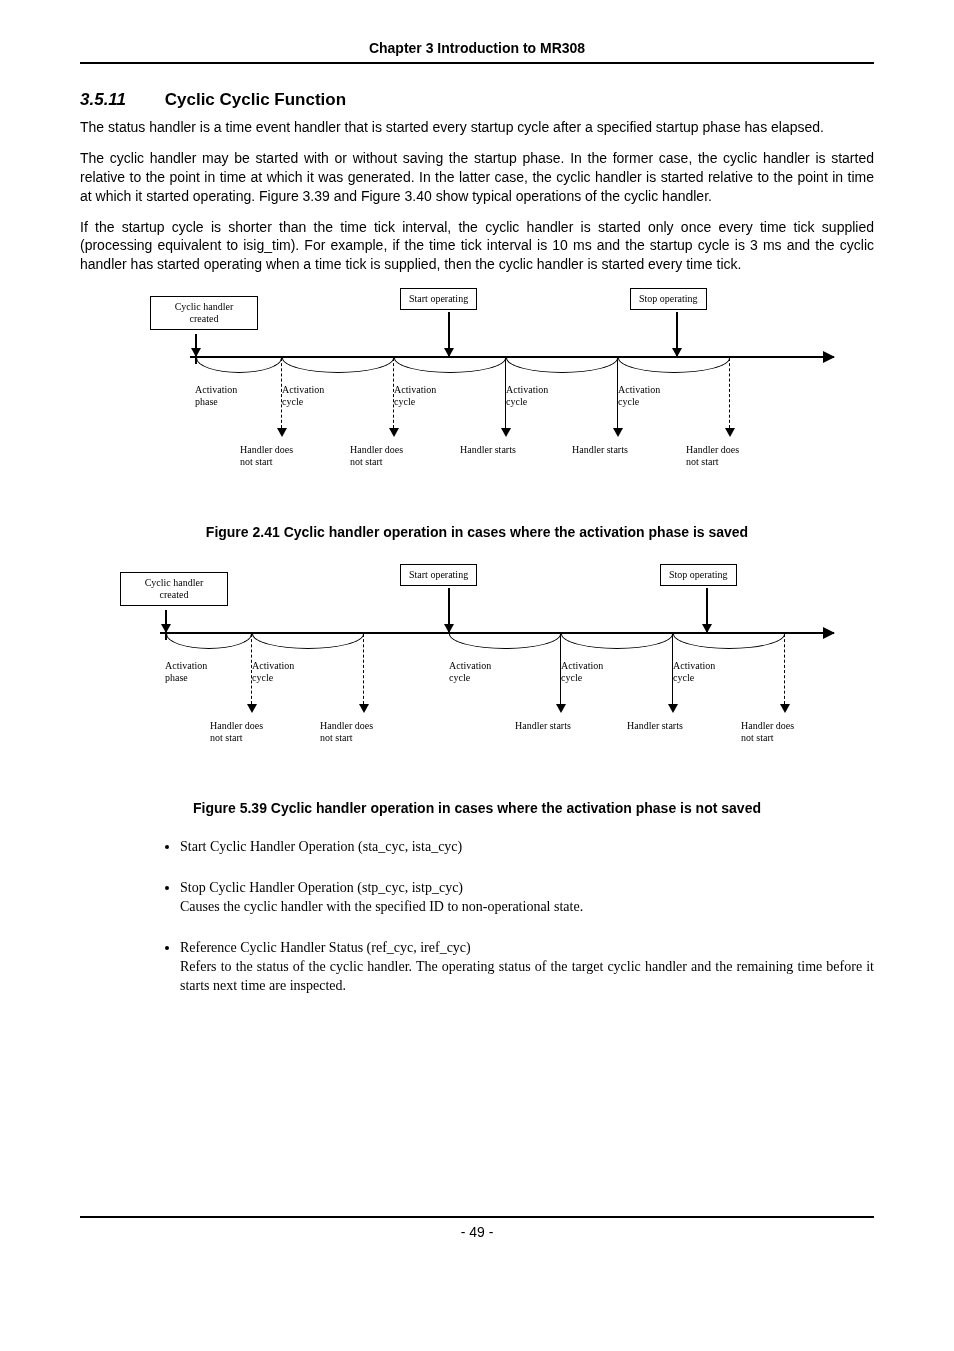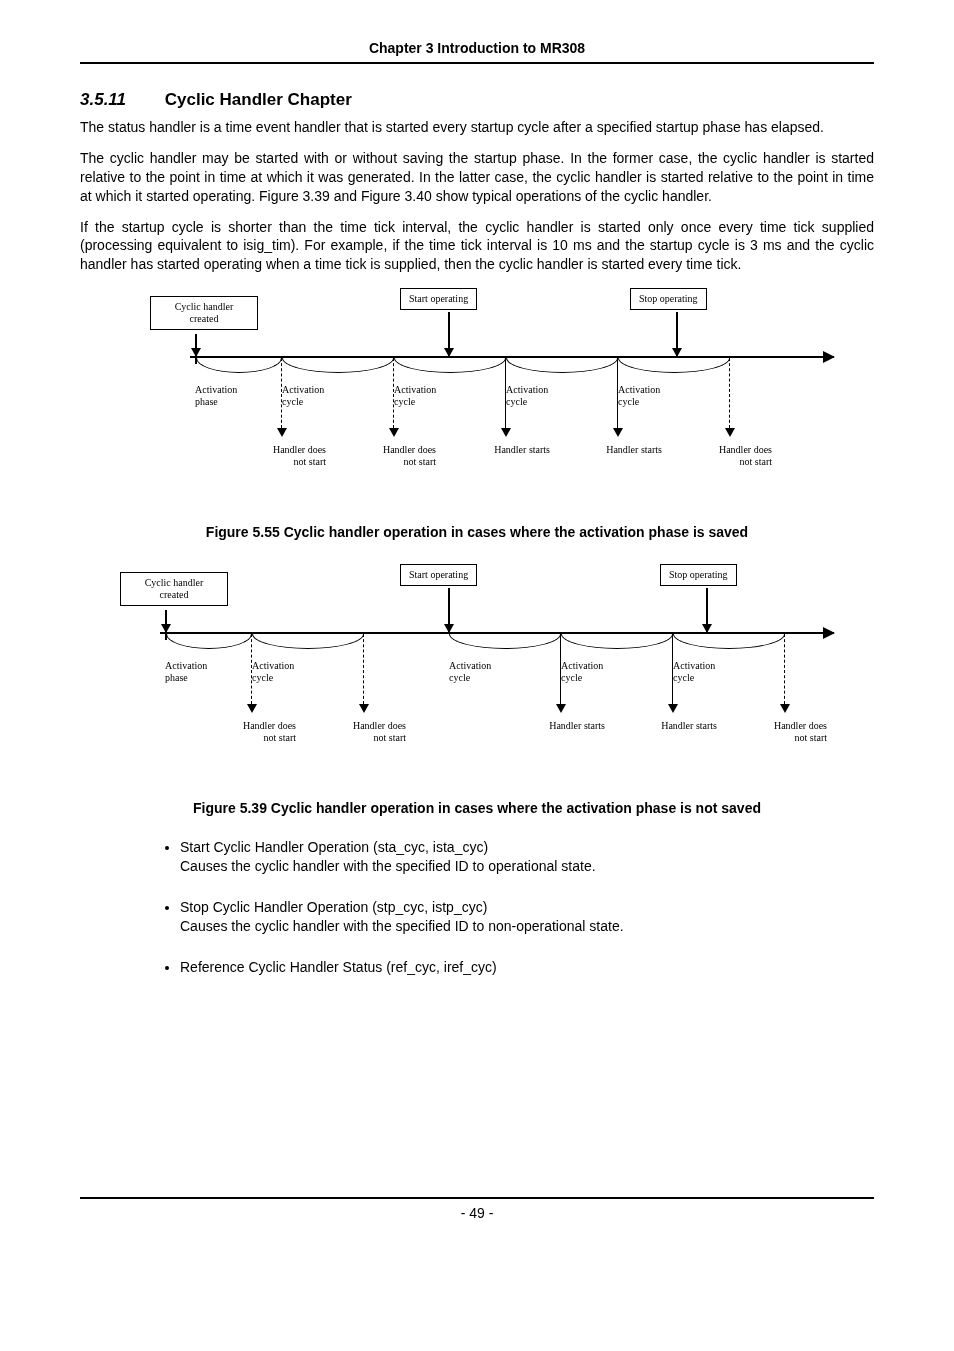--- a/index.html
+++ b/index.html
@@ -41,20 +41,21 @@
   .fig-caption {
     text-align: center;
     font-weight: bold;
     font-size: 14px;
     margin: 8px 0 22px 0;
   }
   ul.bullets {
     list-style: disc;
     margin: 20px 0 0 100px;
     padding: 0;
+    font-family: Liberation Serif, serif;
   }
   ul.bullets li {
     margin-bottom: 22px;
     text-align: justify;
     line-height: 1.35;
   }
   ul.bullets li .bullet-body {
     display: block;
   }
   .footer {
@@ -130,21 +131,21 @@
     border-radius: 0 0 50% 50% / 0 0 100% 100%;
     height: 14px;
   }
   .label {
     position: absolute;
     line-height: 1.2;
     white-space: nowrap;
   }
   .label2 {
     position: absolute;
-    text-align: right;
+    text-align: left;
     line-height: 1.2;
   }
   .box-arrow-down {
     position: absolute;
     width: 2px;
     background: #000;
   }
   .box-arrow-down::after {
     content: "";
     position: absolute;
@@ -155,21 +156,21 @@
     border-top: 9px solid #000;
   }
 </style>
 </head>
 <body>
 
 <div class="chapter-header">Chapter 3 Introduction to MR308</div>
 
 <div class="section-heading">
   <span class="section-number">3.5.11</span>
-  <span>Cyclic Handler Chapter</span>
+  <span>Cyclic Cyclic Function</span>
 </div>
 
 <div class="para">The status handler is a time event handler that is started every startup cycle after a specified startup phase has elapsed.</div>
 <div class="para">The cyclic handler may be started with or without saving the startup phase. In the former case, the cyclic handler is started relative to the point in time at which it was generated. In the latter case, the cyclic handler is started relative to the point in time at which it started operating. Figure 3.39 and Figure 3.40 show typical operations of the cyclic handler.</div>
 <div class="para">If the startup cycle is shorter than the time tick interval, the cyclic handler is started only once every time tick supplied (processing equivalent to isig_tim). For example, if the time tick interval is 10 ms and the startup cycle is 3 ms and the cyclic handler has started operating when a time tick is supplied, then the cyclic handler is started every time tick.</div>
 
 <div class="fig-wrap">
   <div class="diagram">
     <div class="box" style="left:30px; top:10px; width:90px;">Cyclic handler<br>created</div>
     <div class="box-arrow-down" style="left:75px; top:48px; height:22px;"></div>
@@ -207,21 +208,21 @@
     <div class="down-arrow-dashed" style="left:609px; top:72px; height:70px;"></div>
     <div class="arrowhead-down" style="left:609px; top:142px;"></div>
 
     <div class="label2" style="left:120px; width:86px; top:158px;">Handler does<br>not start</div>
     <div class="label2" style="left:230px; width:86px; top:158px;">Handler does<br>not start</div>
     <div class="label2" style="left:340px; width:90px; top:158px;">Handler starts</div>
     <div class="label2" style="left:452px; width:90px; top:158px;">Handler starts</div>
     <div class="label2" style="left:566px; width:86px; top:158px;">Handler does<br>not start</div>
   </div>
 </div>
-<div class="fig-caption">Figure 5.55 Cyclic handler operation in cases where the activation phase is saved</div>
+<div class="fig-caption">Figure 2.41 Cyclic handler operation in cases where the activation phase is saved</div>
 
 <div class="fig-wrap">
   <div class="diagram">
     <div class="box" style="left:0px; top:10px; width:90px;">Cyclic handler<br>created</div>
     <div class="box-arrow-down" style="left:45px; top:48px; height:22px;"></div>
 
     <div class="box" style="left:280px; top:2px;">Start operating</div>
     <div class="box-arrow-down" style="left:328px; top:26px; height:44px;"></div>
 
     <div class="box" style="left:540px; top:2px;">Stop operating</div>
@@ -258,24 +259,24 @@
     <div class="label2" style="left:395px; width:90px; top:158px;">Handler starts</div>
     <div class="label2" style="left:507px; width:90px; top:158px;">Handler starts</div>
     <div class="label2" style="left:621px; width:86px; top:158px;">Handler does<br>not start</div>
   </div>
 </div>
 <div class="fig-caption">Figure 5.39 Cyclic handler operation in cases where the activation phase is not saved</div>
 
 <ul class="bullets">
   <li>
     <span>Start Cyclic Handler Operation (sta_cyc, ista_cyc)</span>
-    <span class="bullet-body">Causes the cyclic handler with the specified ID to operational state.</span>
   </li>
   <li>
     <span>Stop Cyclic Handler Operation (stp_cyc, istp_cyc)</span>
     <span class="bullet-body">Causes the cyclic handler with the specified ID to non-operational state.</span>
   </li>
   <li>
     <span>Reference Cyclic Handler Status (ref_cyc, iref_cyc)</span>
+    <span class="bullet-body">Refers to the status of the cyclic handler. The operating status of the target cyclic handler and the remaining time before it starts next time are inspected.</span>
   </li>
 </ul>
 
 <div class="footer">- 49 -</div>
 
 </body></html>

